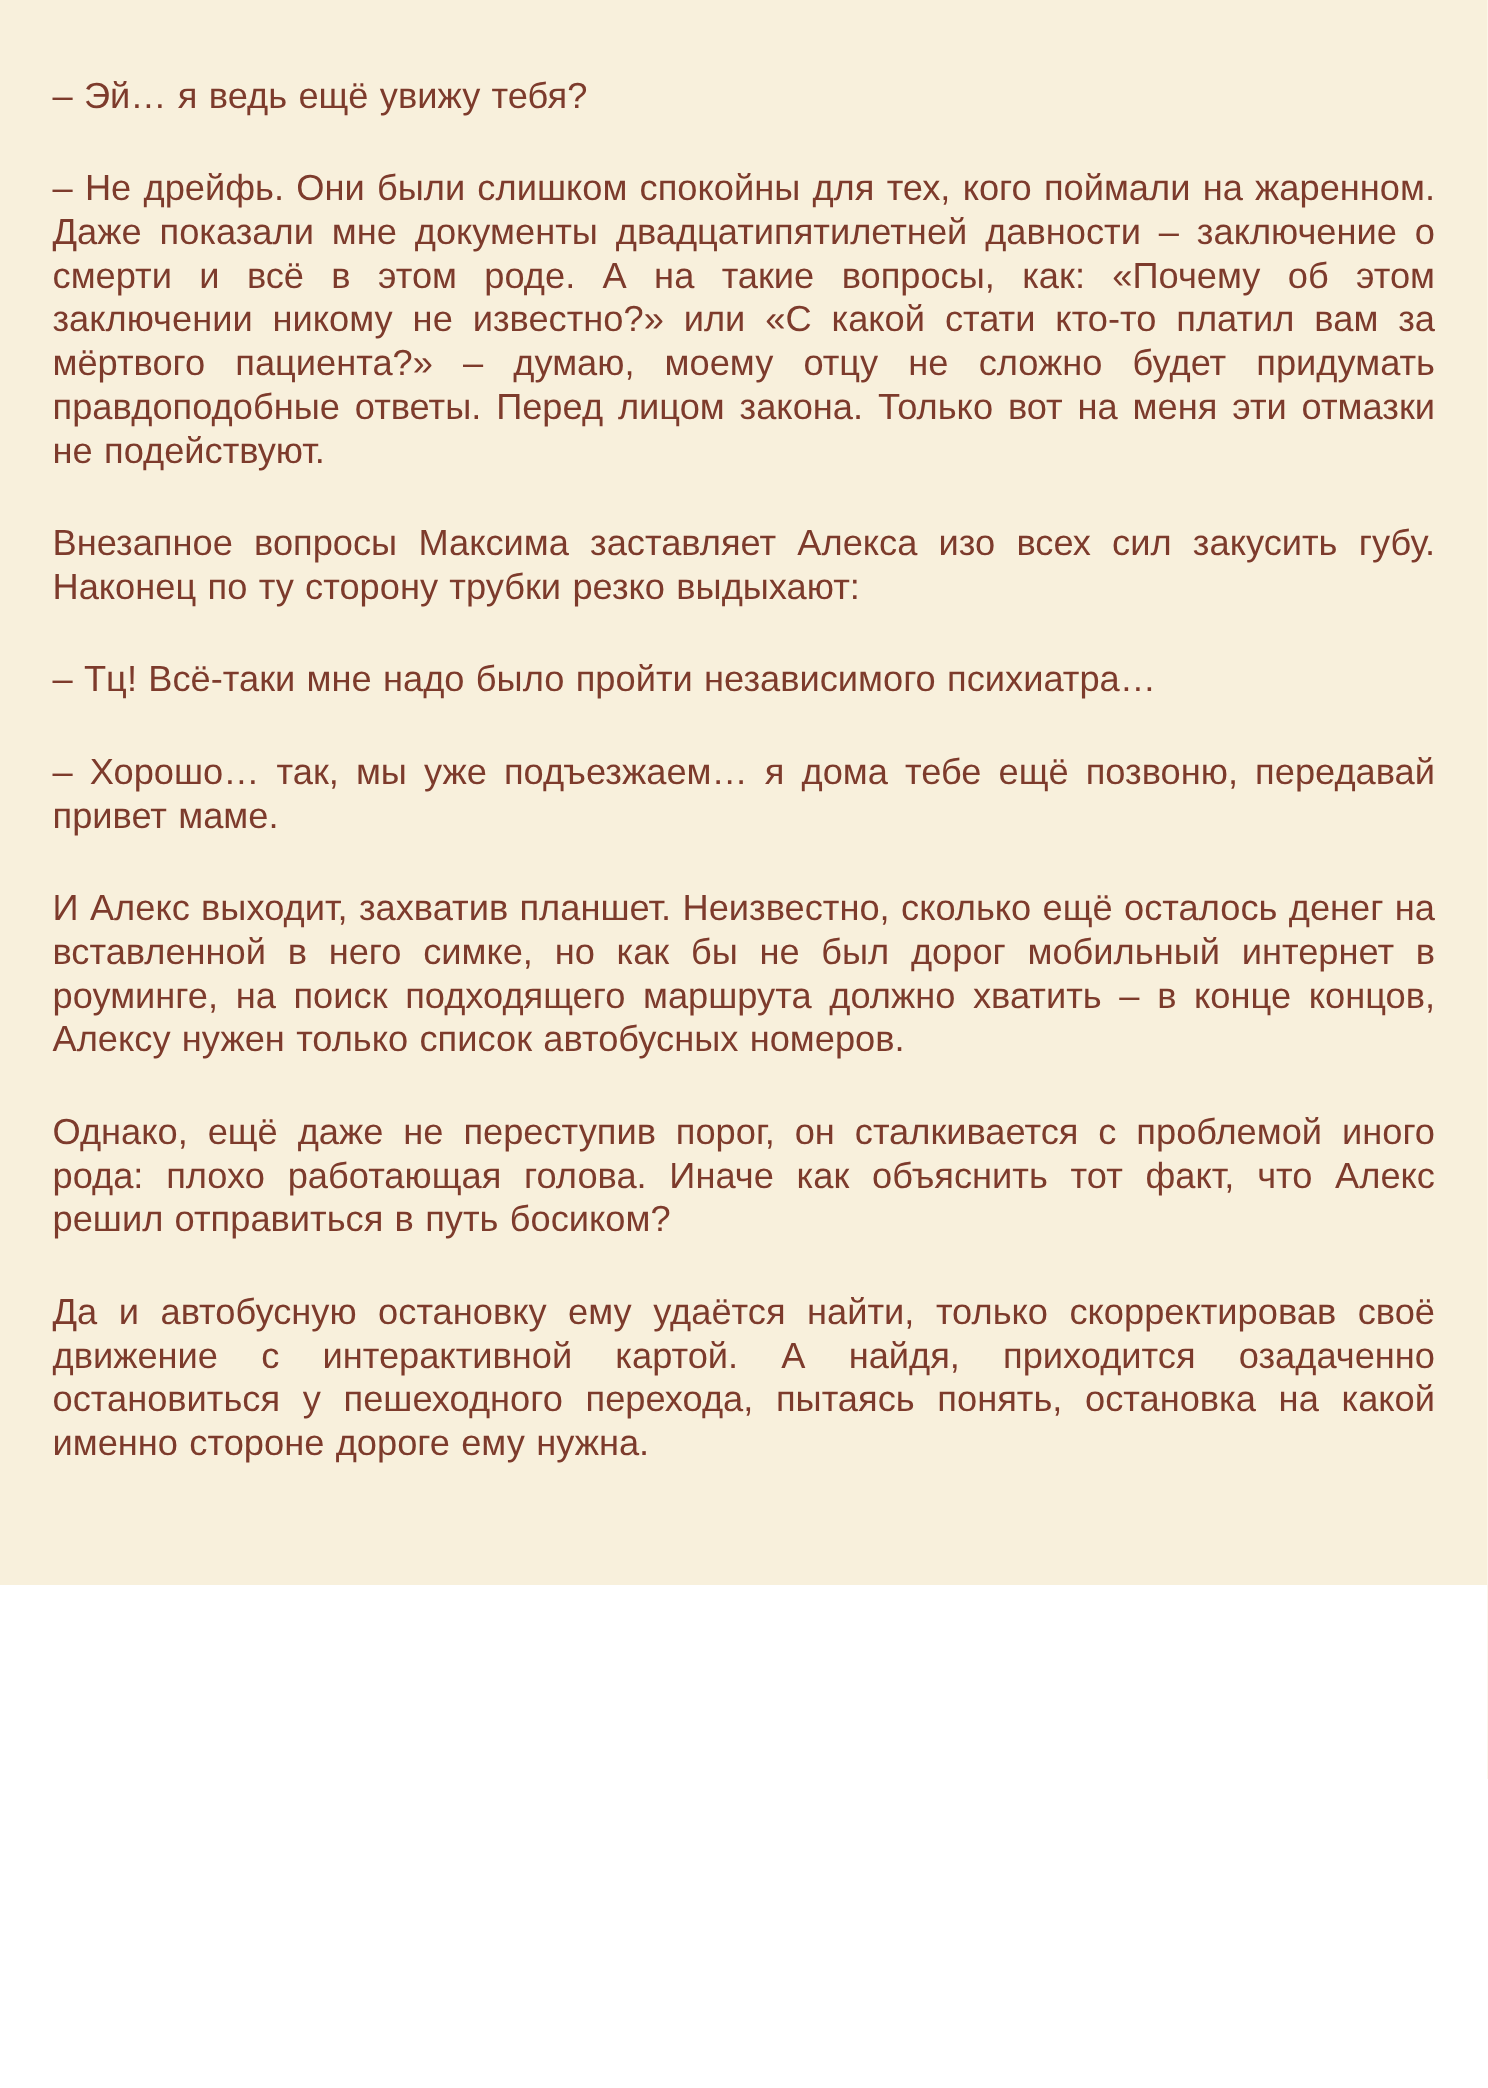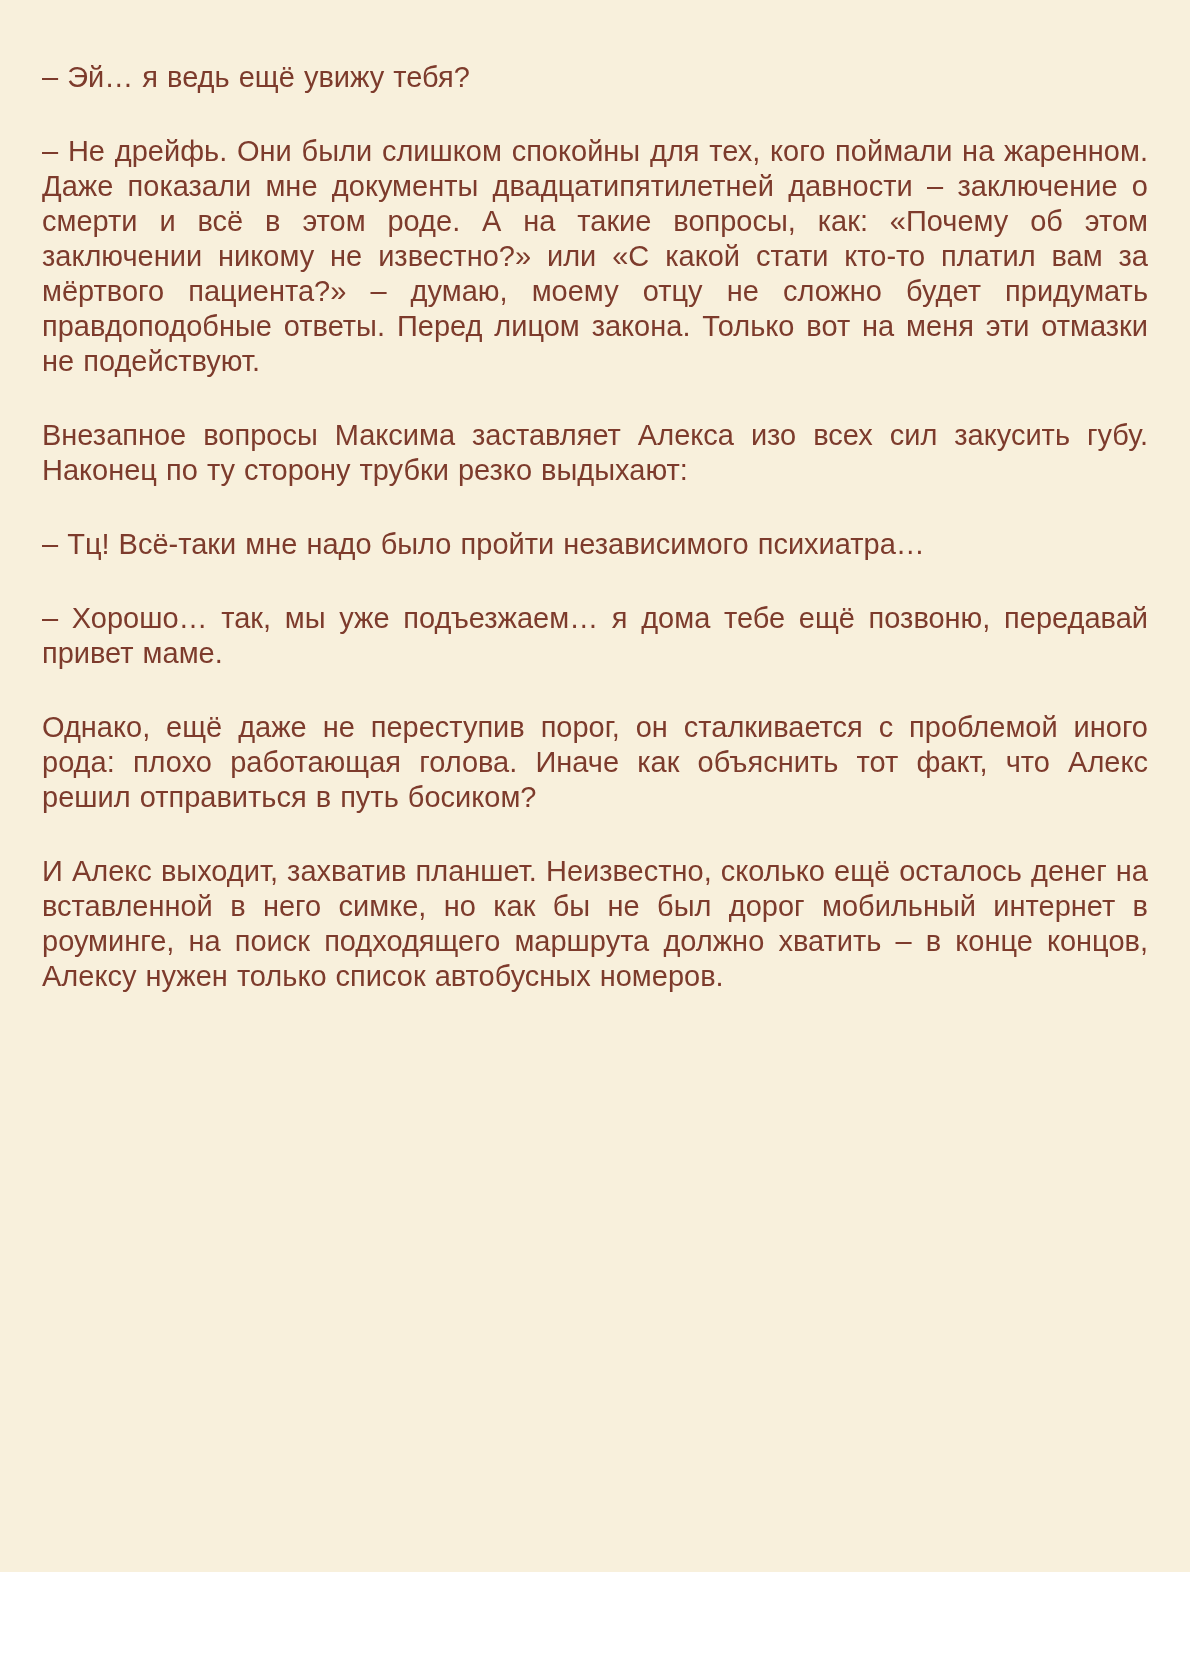--- a/index.html
+++ b/index.html
@@ -1,21 +1,21 @@
 <!DOCTYPE html>
 <html lang="ru"><head>
 <meta charset="utf-8">
 <style>
   html, body {
     margin: 0;
     padding: 0;
   }
   .page {
     width: 1190px;
-    height: 1572px;
+    height: 1268px;
     box-sizing: border-box;
     padding: 60px 42px 90px 42px;
     overflow: hidden;
     font-family: "Liberation Sans", "DejaVu Sans", sans-serif;
   }
   .para {
     margin: 0 0 39px 0;
     font-size: 29px;
     line-height: 35px;
     text-align: justify;
@@ -29,16 +29,17 @@
 </head>
 <body>
 
 <main class="page" style="background: rgb(248, 240, 220); color: rgb(125, 59, 44);">
   <div>
       <p class="para">– Эй… я ведь ещё увижу тебя?</p>
       <p class="para">– Не дрейфь. Они были слишком спокойны для тех, кого поймали на жаренном. Даже показали мне документы двадцатипятилетней давности – заключение о смерти и всё в этом роде. А на такие вопросы, как: «Почему об этом заключении никому не известно?» или «С какой стати кто-то платил вам за мёртвого пациента?» – думаю, моему отцу не сложно будет придумать правдоподобные ответы. Перед лицом закона. Только вот на меня эти отмазки не подействуют.</p>
       <p class="para">Внезапное вопросы Максима заставляет Алекса изо всех сил закусить губу. Наконец по ту сторону трубки резко выдыхают:</p>
       <p class="para">– Тц! Всё-таки мне надо было пройти независимого психиатра…</p>
       <p class="para">– Хорошо… так, мы уже подъезжаем… я дома тебе ещё позвоню, передавай привет маме.</p>
+      <p class="para">И Алекс выходит, захватив планшет. Неизвестно, сколько ещё осталось денег на вставленной в него симке, но как бы не был дорог мобильный интернет в роуминге, на поиск подходящего маршрута должно хватить – в конце концов, Алексу нужен только список автобусных номеров.</p>
       <p class="para">Однако, ещё даже не переступив порог, он сталкивается с проблемой иного рода: плохо работающая голова. Иначе как объяснить тот факт, что Алекс решил отправиться в путь босиком?</p>
-      <p class="para">И Алекс выходит, захватив планшет. Неизвестно, сколько ещё осталось денег на вставленной в него симке, но как бы не был дорог мобильный интернет в роуминге, на поиск подходящего маршрута должно хватить – в конце концов, Алексу нужен только список автобусных номеров.</p>
+      <p class="para">Да и автобусную остановку ему удаётся найти, только скорректировав своё движение с интерактивной картой. А найдя, приходится озадаченно остановиться у пешеходного перехода, пытаясь понять, остановка на какой именно стороне дороге ему нужна.</p>
     </div>
 </main>
 
 </body></html>

